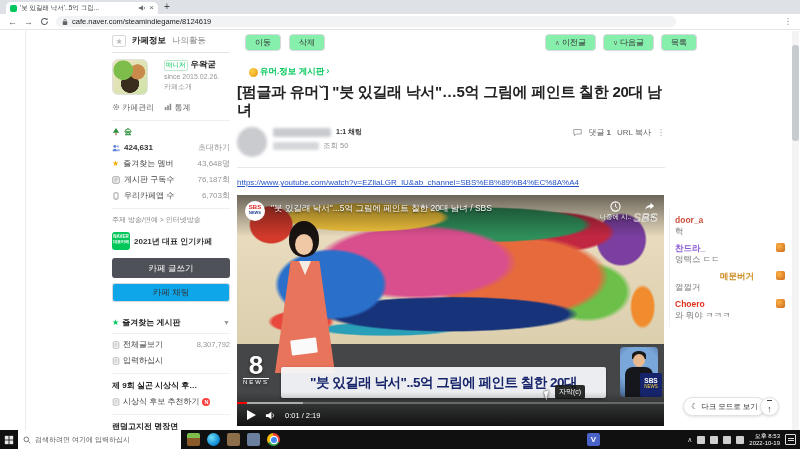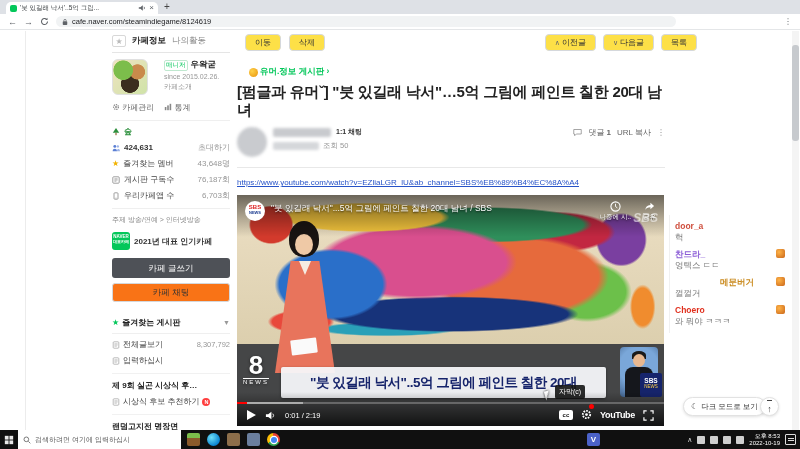--- a/index.html
+++ b/index.html
@@ -50,35 +50,35 @@
   .invite { margin-left:auto; color:#979797; }
   .grade-label { font-weight:bold; color:#2c8f3c; }
   .member-num { font-weight:bold; color:#333; }
   .topic { color:#888; font-size:7px; margin-top:7px; padding-top:6px; border-top:1px solid #efefef; }
   .award { display:flex; align-items:center; gap:4px; margin-top:7px; }
   .award-logo { width:18px; height:18px; background:#03c75a; border-radius:3px; color:#fff; text-align:center; font-weight:bold; padding-top:2px; }
   .award-l1 { font-size:4.5px; display:block; line-height:5px; }
   .award-l2 { font-size:4px; display:block; line-height:5px; }
   .award-text { font-weight:bold; color:#333; font-size:8px; }
   .btn-write { margin-top:8px; height:20px; background:#4e5157; color:#fff; border-radius:3px; text-align:center; line-height:20px; font-size:8.5px; }
-  .btn-chat { margin-top:5px; height:19px; background:#f97316; border:1px solid #d4d7db; color:#333; border-radius:3px; text-align:center; line-height:17px; font-size:8.5px; }
+  .btn-chat { margin-top:5px; height:19px; background:#0ea5e9; border:1px solid #d4d7db; color:#333; border-radius:3px; text-align:center; line-height:17px; font-size:8.5px; }
   .fav-header { display:flex; align-items:center; gap:3px; margin-top:10px; padding:5px 0; border-bottom:1px solid #efefef; }
   .fav-star { color:#03c75a; font-size:8px; }
   .fav-title { font-weight:bold; color:#222; }
   .fav-caret { margin-left:auto; color:#999; font-size:7px; }
   .menu-item { display:flex; align-items:center; gap:3px; margin-top:5px; color:#444; }
   .menu-count { margin-left:auto; color:#979797; font-size:7.5px; }
   .menu-header { font-weight:bold; color:#222; margin-top:7px; padding-top:6px; border-top:1px solid #f1f1f1; }
   .nbadge { width:8px; height:8px; background:#ff3e3e; color:#fff; border-radius:50%; font-size:5.5px; font-weight:bold; text-align:center; line-height:8px; flex:none; }
 
   
   .actions-bar { position:absolute; left:245px; top:3px; width:452px; display:flex; }
   .act-left { display:flex; gap:8px; }
   .act-right { margin-left:auto; display:flex; gap:7px; }
-  .pbtn { height:17px; background:#fde047; border:1px solid #d5d8dc; border-radius:4px; font-size:8px; color:#333; padding:0 9px; line-height:15px; white-space:nowrap; }
+  .pbtn { height:17px; background:#86efac; border:1px solid #d5d8dc; border-radius:4px; font-size:8px; color:#333; padding:0 9px; line-height:15px; white-space:nowrap; }
   .pbtn .chev { color:#666; margin-right:2px; font-size:7px; }
 
   
   .post { position:absolute; left:237px; top:24px; width:428px; }
   .board-link { display:flex; align-items:center; gap:2px; margin-top:11px;padding-left:12px; }
   .board-icon { width:9px; height:9px; border-radius:50%; background:radial-gradient(circle at 35% 35%, #ffd24a, #e8930c); }
   .board-name { color:#03c75a; font-size:8.5px; font-weight:bold; }
   .post-title { margin-top:5px; font-size:15px; line-height:18px; font-weight:bold; color:#222; letter-spacing:-0.3px; }
   .author-row { display:flex; margin-top:8px; align-items:flex-start; }
   .author-avatar { width:30px; height:30px; border-radius:50%; background:#c9cbcf; filter:blur(1.5px); flex:none; }
@@ -148,21 +148,21 @@
   .controls { position:absolute; left:0; right:0; bottom:0; height:22px; display:flex; align-items:center; padding:0 10px; gap:9px; }
   .play-tri { width:0; height:0; border-left:9px solid #fff; border-top:5.5px solid transparent; border-bottom:5.5px solid transparent; }
   .v-time { color:#fff; font-size:7.5px; }
   .ctrl-right { margin-left:auto; display:flex; align-items:center; gap:8px; }
   .cc-box { width:14px; height:10px; background:#fff; border-radius:2px; color:#111; font-size:6px; font-weight:bold; text-align:center; line-height:10px; }
   .gear-wrap { position:relative; }
   .gear-dot { position:absolute; right:-2px; top:-2px; width:5px; height:5px; border-radius:50%; background:#f00; }
   .yt-word { color:#fff; font-size:9px; font-weight:bold; letter-spacing:-0.3px; }
 
   
-  .chat { position:absolute; left:669px; top:184px; width:122px; border-left:1px solid #f0f0f0; padding:6px 4px 0 5px; background:#fff; }
+  .chat { position:absolute; left:669px; top:178px; width:122px; border-left:1px solid #f0f0f0; padding:6px 4px 0 5px; background:#fff; }
   .chat-msg { position:relative; margin-bottom:7px; }
   .chat-user { font-size:8.5px; font-weight:bold; line-height:10px; }
   .chat-text { font-size:8.5px; color:#777; line-height:10px; margin-top:1px; }
   .chat-badge-ico { position:absolute; right:2px; top:0; width:9px; height:9px; border-radius:2px; background:radial-gradient(circle at 35% 35%, #ffb347, #c9661a); }
 
   
   .float-darkmode { position:absolute; left:683px; top:366px; height:19px; background:#fff; border:1px solid #e2e2e2; border-radius:10px; box-shadow:0 1px 3px rgba(0,0,0,.12); display:flex; align-items:center; padding:0 7px; gap:3px; font-size:7.5px; color:#333; }
   .moon { font-size:8px; color:#444; }
   .float-top { position:absolute; left:760px; top:366px; width:19px; height:19px; background:#fff; border:1px solid #e2e2e2; border-radius:50%; box-shadow:0 1px 3px rgba(0,0,0,.12); text-align:center; }
   .top-arrow { font-size:9px; color:#444; line-height:17px; display:inline-block; border-top:1px solid #444; padding-top:0; margin-top:2px; }
@@ -433,34 +433,20 @@
           <div class="played"></div>
           <div class="buffer"></div>
         </div>
         <div class="controls">
           <div class="play-tri"></div>
           <svg width="11" height="11" viewBox="0 0 12 12">
               <path d="M1 4.5h2.5L7 2v8L3.5 7.5H1z" fill="#fff"></path>
               <path d="M8.5 4a3 3 0 010 4" stroke="#fff" fill="none"></path>
             </svg>
           <span class="v-time">0:01 / 2:19</span>
-          <div class="ctrl-right">
-            <div class="cc-box">cc</div>
-            <div class="gear-wrap">
-              <svg width="11" height="11" viewBox="0 0 12 12">
-                  <circle cx="6" cy="6" r="4" fill="none" stroke="#fff" stroke-width="2" stroke-dasharray="1.8 1.2"></circle>
-                  <circle cx="6" cy="6" r="1.5" fill="#fff"></circle>
-                </svg>
-              <span class="gear-dot"></span>
-            </div>
-            <span class="yt-word">YouTube</span>
-            <svg width="11" height="11" viewBox="0 0 12 12">
-                <path d="M1 4V1h3M8 1h3v3M11 8v3H8M4 11H1V8" fill="none" stroke="#fff" stroke-width="1.3"></path>
-              </svg>
-          </div>
         </div>
       </div>
     </div>
 
     <div class="chat">
       <div class="chat-msg">
         <div class="chat-user" style="color: rgb(207, 79, 62);">door_a</div>
         <div class="chat-text">헉</div>
       </div>
       <div class="chat-msg">

